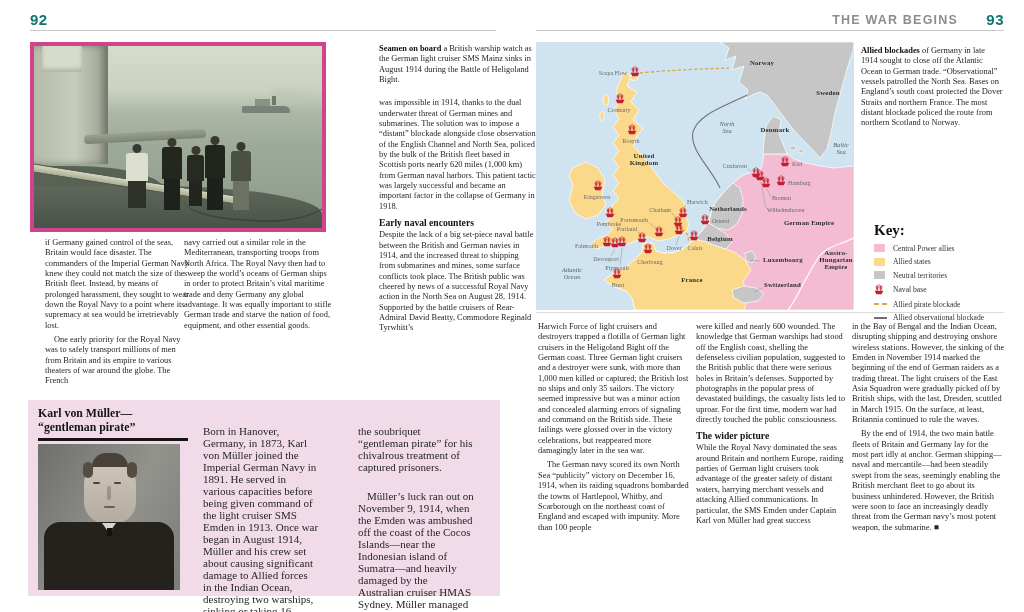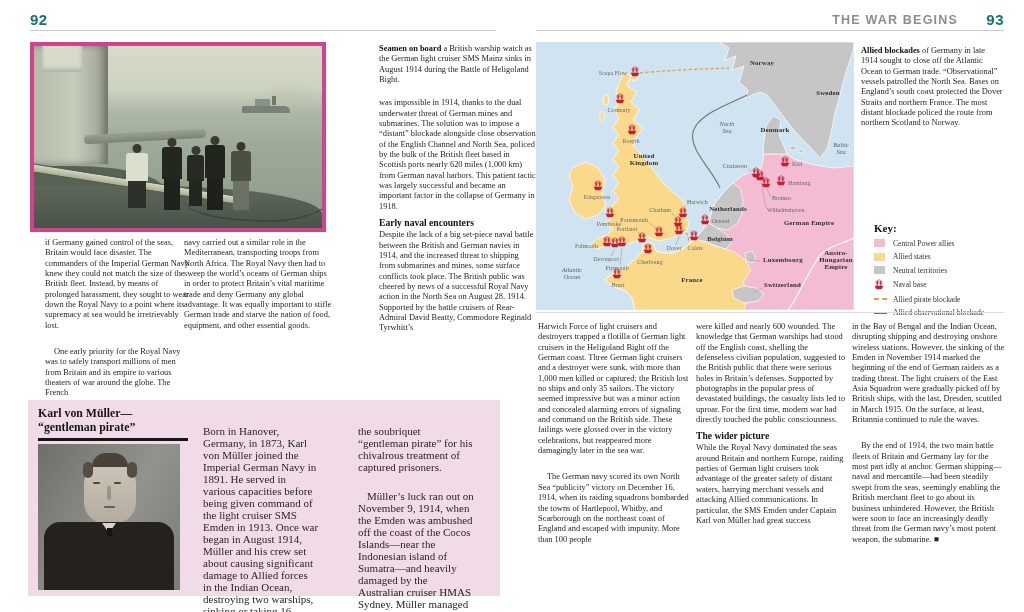--- a/index.html
+++ b/index.html
@@ -8,21 +8,21 @@
   .abs{position:absolute;}
 
   
   .hdr-num{font-family:"Liberation Sans",sans-serif;font-weight:700;font-size:15px;color:#0f766e;letter-spacing:.5px;}
   .hdr-title{font-family:"Liberation Sans",sans-serif;font-weight:700;font-size:12.5px;color:#8d8d8d;letter-spacing:1.2px;}
   .rule{height:1px;background:#c9c9c9;}
 
   
   .bcol p{margin:0;font-size:8.4px;line-height:10.35px;color:#252525;}
   .bcol p.ind{text-indent:9px;}
-  .bcol p + p.ind{margin-top:16px;}
+  .bcol p + p.ind{margin-top:4px;}
   .subhead{font-family:"Liberation Serif",serif;font-weight:700;font-size:9.6px;color:#111;margin:5px 0 2px 0;}
   .caption{font-size:8.4px;line-height:10.35px;color:#2d2d2d;}
   .caption b{color:#0e0e0e;}
 
   
   .photo-frame{border:4px solid #d2438f;background:#b9c2b0;}
   .photo-scene{position:relative;width:288px;height:182px;overflow:hidden;
     background:linear-gradient(#d7dbca 0%,#ccd2c0 24%,#aeb8a7 36%,#9da999 55%,#95a292 78%,#8c9989 100%);}
   .ps-struct{position:absolute;left:0;top:0;width:74px;height:118px;
     background:linear-gradient(90deg,#b6bcaa,#c6ccba 55%,#99a090);box-shadow:inset -5px 0 7px rgba(0,0,0,.28);}
@@ -76,21 +76,21 @@
   .sea-label{font-style:italic;font-size:6.4px;fill:#50646e;}
   .port-label{font-size:6px;fill:#6a6a6a;}
   .land-neutral{fill:#c6c6c6;stroke:#ffffff;stroke-width:.7;}
   .land-allied{fill:#fbd98b;stroke:#ffffff;stroke-width:.7;}
   .land-central{fill:#f3bcd3;stroke:#ffffff;stroke-width:.7;}
   .blockade-distant{fill:none;stroke:#e0a33e;stroke-width:1.3;stroke-dasharray:3.2 2.2;}
   .blockade-obs{fill:none;stroke:#737373;stroke-width:1.1;}
   .leader{stroke:#9a9a9a;stroke-width:.6;}
 
   
-  .key-title{font-weight:700;font-size:11px;color:#111;}
+  .key-title{font-weight:700;font-size:15px;color:#111;}
   .key-row{display:flex;align-items:center;margin-top:4.5px;}
   .key-marker{flex:0 0 13px;margin-right:6px;display:flex;align-items:center;justify-content:flex-start;}
   .key-swatch{width:11px;height:8px;display:inline-block;}
   .key-dash{width:13px;height:0;border-top:2px dashed #e0a33e;display:inline-block;}
   .key-line{width:13px;height:0;border-top:2px solid #6e6e6e;display:inline-block;}
   .key-label{font-size:7.6px;color:#333;}
 </style>
 </head>
 <body>
 

